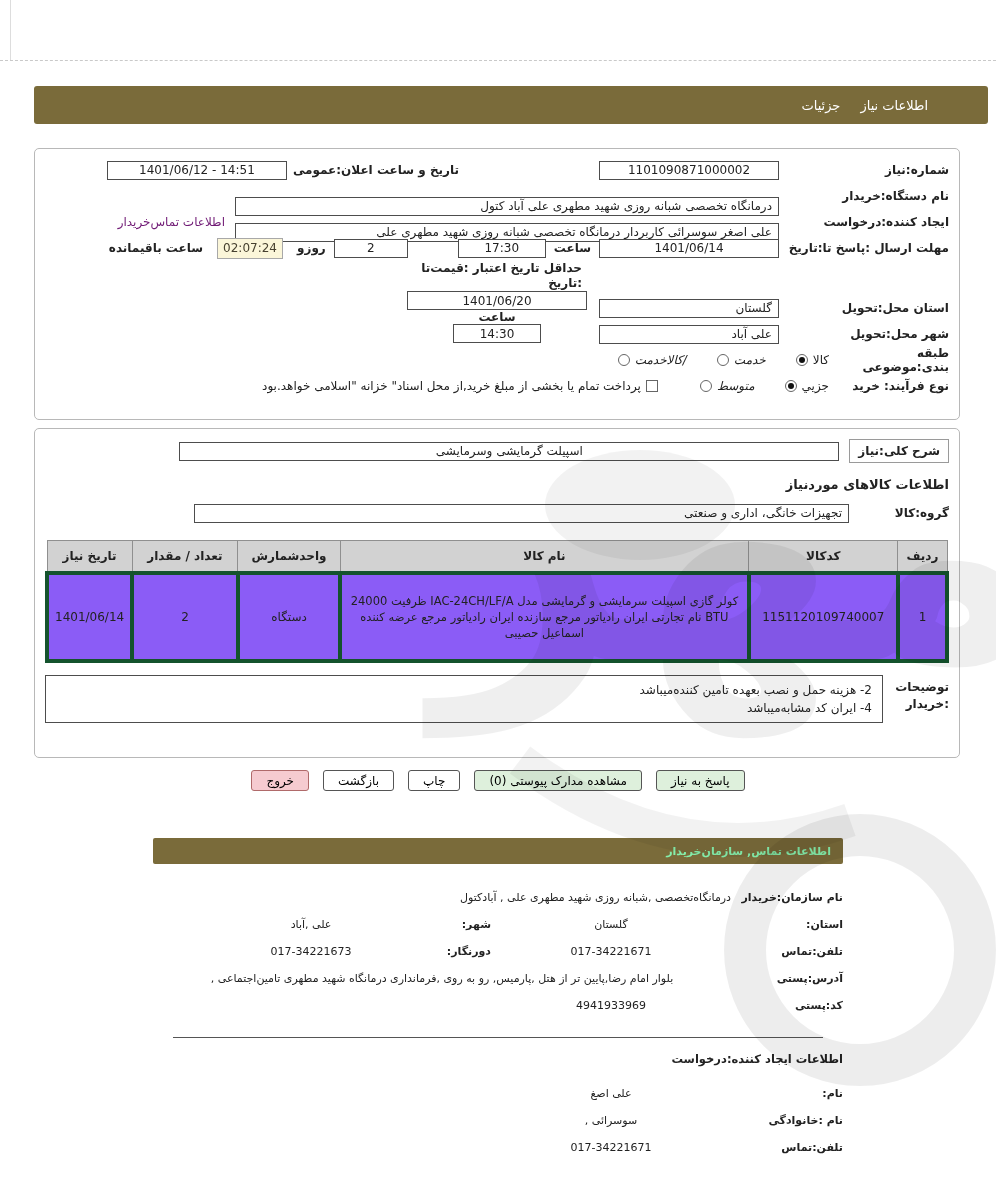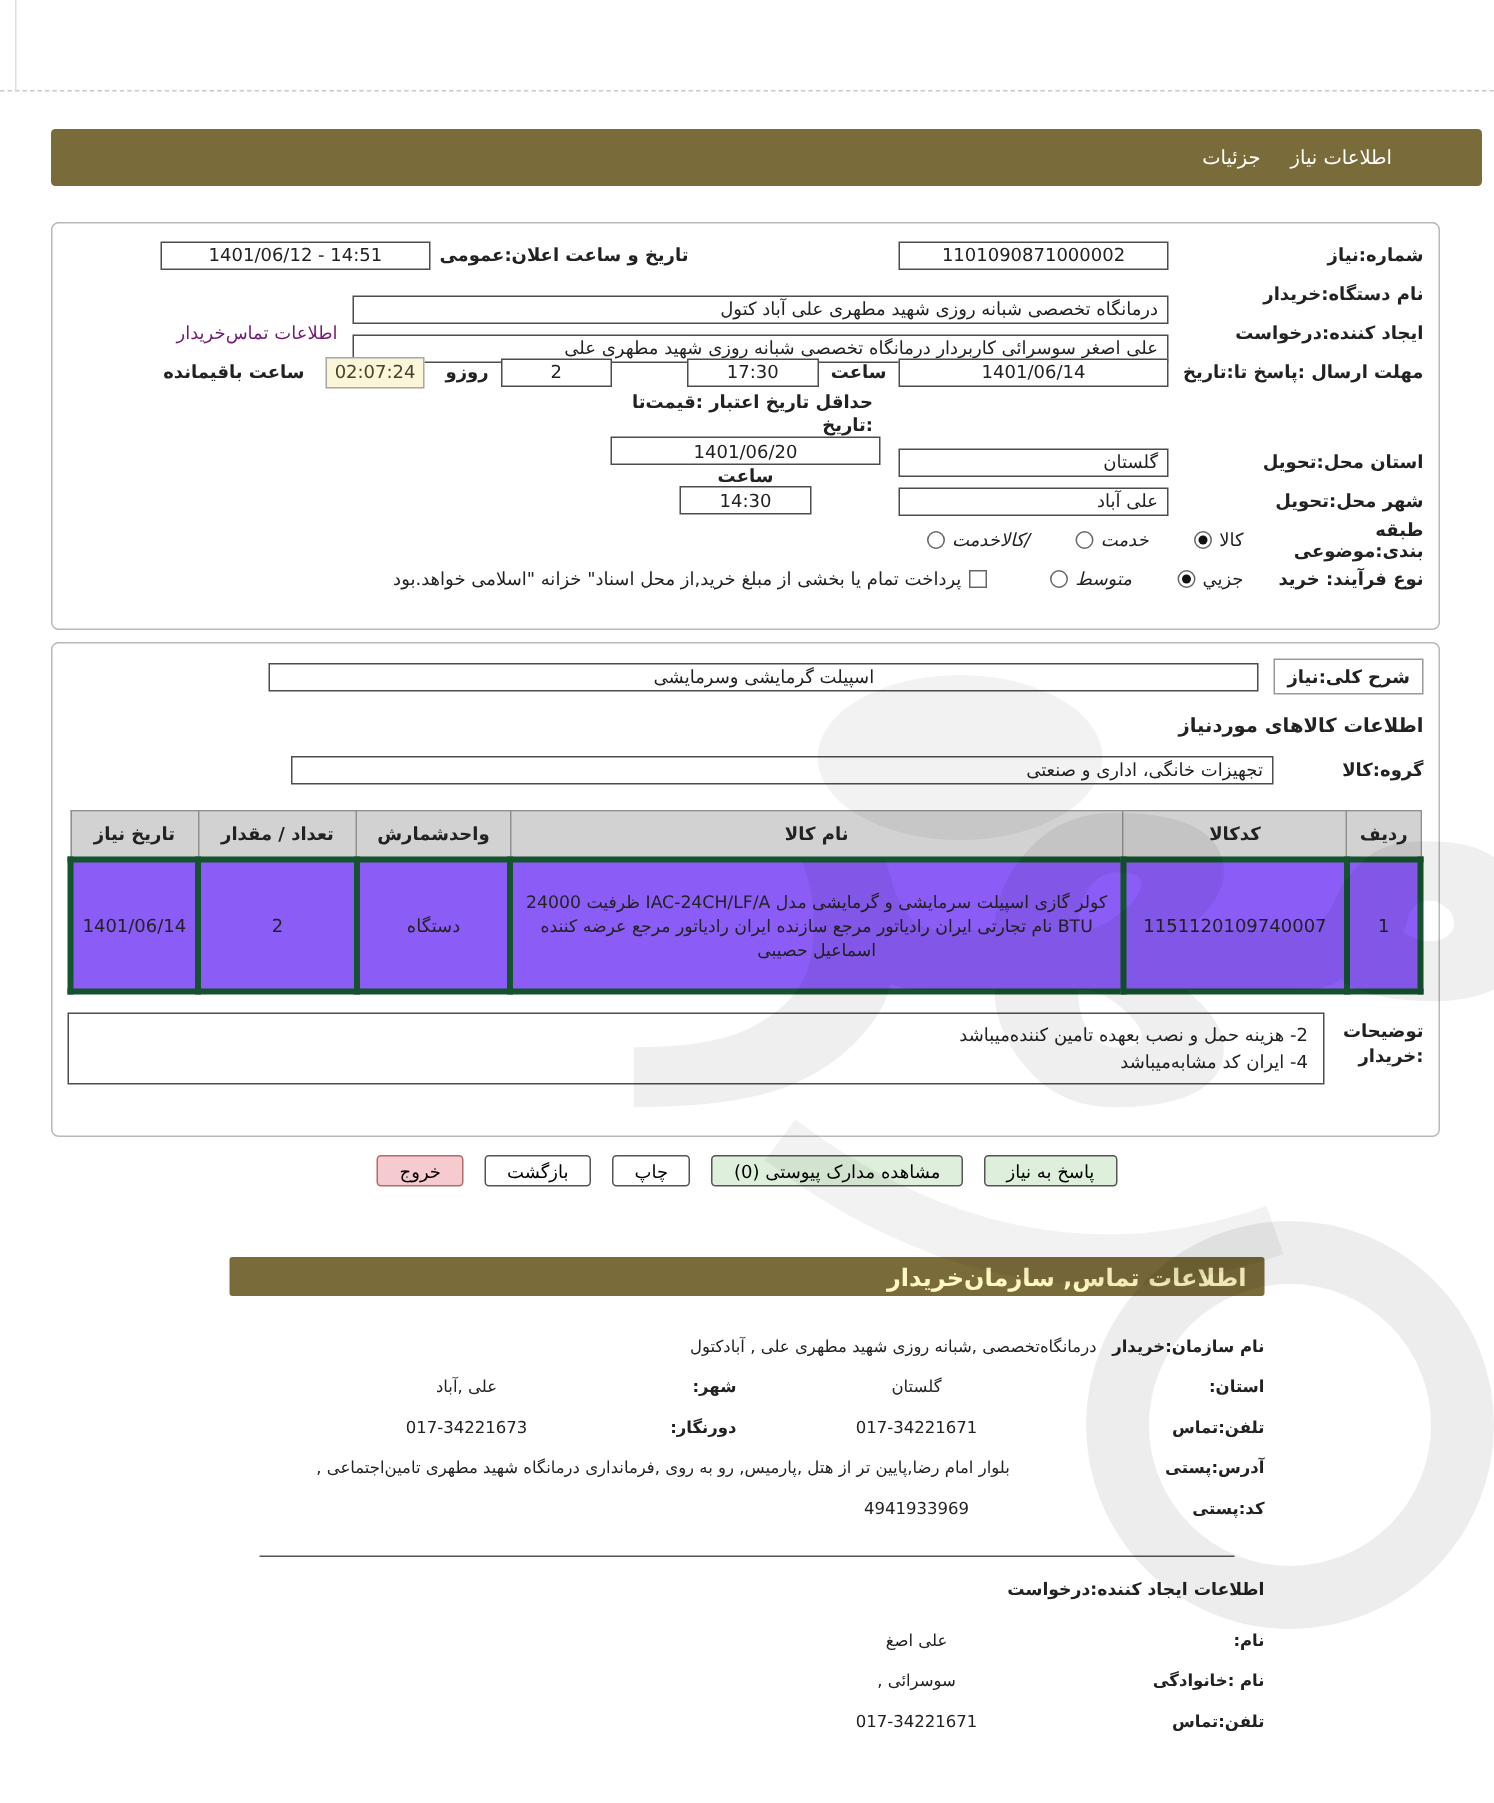--- a/index.html
+++ b/index.html
@@ -62,21 +62,21 @@
   
   .btn-row{position:absolute;top:770px;left:0;width:100%;display:flex;justify-content:center;
            gap:14px;align-items:center;}
   .btn{height:21px;border:1px solid #555;border-radius:3px;background:#fff;font-size:12px;
        padding:1px 14px;font-family:"DejaVu Sans",sans-serif;cursor:pointer;white-space:nowrap;}
   .btn.green{background:#def0dc;}
   .btn.pink{background:#f6cbd0;border-color:#b06a6a;}
 
   
   .contact{position:absolute;top:838px;left:153px;width:690px;font-size:11px;}
-  .contact-header{height:26px;background:#7a6b3a;color:#fef9c3;font-weight:bold;font-size:16px;
+  .contact-header{height:26px;background:#7a6b3a;color:#86efac;font-weight:bold;font-size:11px;
                   display:flex;align-items:center;padding-right:12px;border-radius:2px;padding-left:20px;}
   .crow{display:flex;align-items:center;min-height:27px;}
   .crow.first{margin-top:20px;}
   .cl{width:112px;font-weight:bold;flex-shrink:0;}
   .cv{width:240px;text-align:center;}
   .cv-wide{flex:1;text-align:right;}
   .cl2{width:100px;font-weight:bold;text-align:right;flex-shrink:0;}
   .cv2{width:160px;text-align:center;}
   .contact hr{border:none;border-top:1px solid #555;margin:18px 20px 14px;}
   .creator-header{font-weight:bold;font-size:11.5px;margin:4px 0 14px;}

